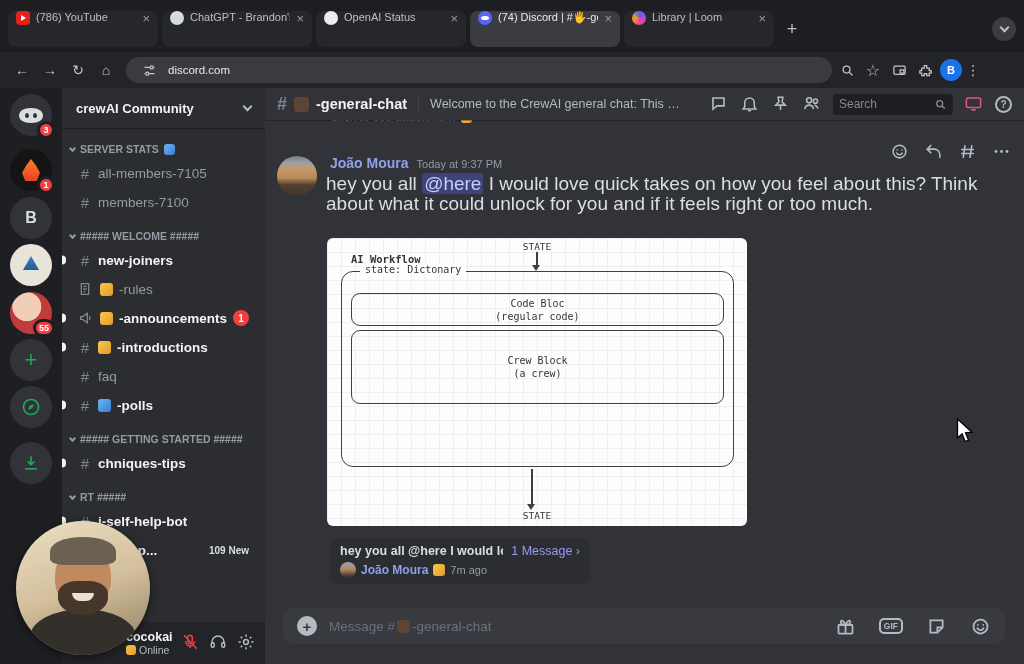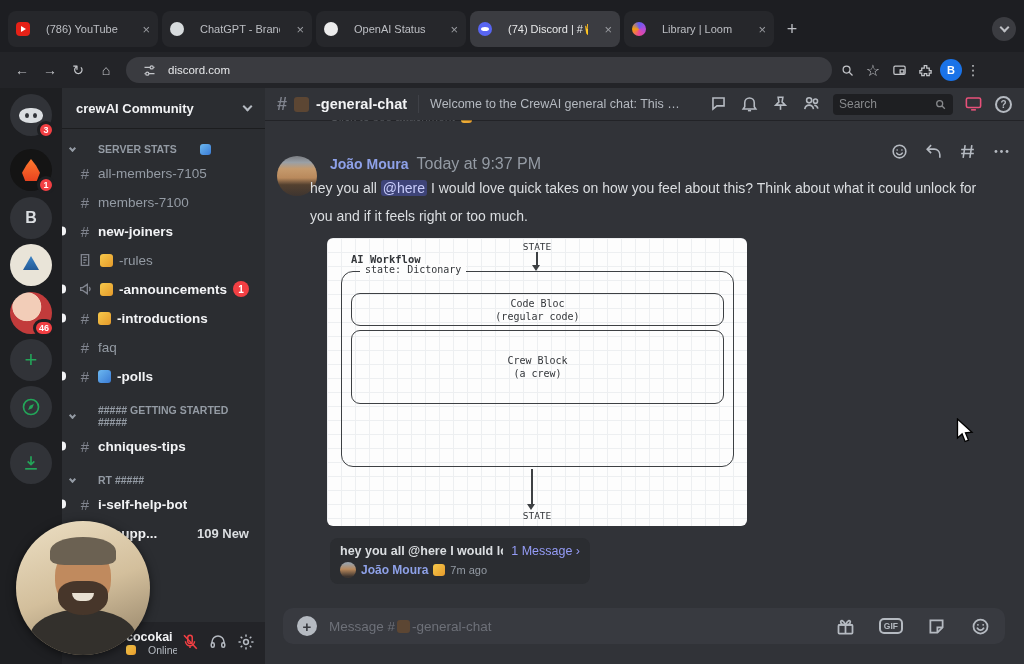--- a/index.html
+++ b/index.html
@@ -1,21 +1,21 @@
 <!DOCTYPE html>
 <html><head>
 <meta charset="utf-8">
 <style>
   *{margin:0;padding:0;box-sizing:border-box}
   html,body{background:#111;font-family:"Liberation Sans",sans-serif}
   .screen{position:relative;width:1024px;height:664px;overflow:hidden;background:#313338}
 
   
   .tabbar{position:absolute;left:0;top:0;width:1024px;height:52px;background:#1d1e22;display:flex;align-items:center;padding:10px 8px 4px;gap:4px}
-  .tab{width:150px;height:36px;border-radius:8px;background:#26272b;display:flex;align-items:center;gap:16px;padding:0 8px;color:#bdbfc4;font-size:11px;flex:none}
+  .tab{width:150px;height:36px;border-radius:8px;background:#26272b;display:flex;gap:6px;padding:0 8px;color:#bdbfc4;font-size:11px;flex:none}
   .tab.active{background:#3b3c41;color:#e8e9ea}
   .tab-title{flex:1;white-space:nowrap;overflow:hidden}
   .tab-close{color:#9a9ca1;font-size:13px;flex:none}
   .favicon{width:14px;height:14px;border-radius:50%;flex:none;position:relative}
   .fav-youtube{background:#e62117;border-radius:4px}
   .fav-youtube::after{content:"";position:absolute;left:5px;top:4px;border-left:5px solid #fff;border-top:3px solid transparent;border-bottom:3px solid transparent}
   .fav-chatgpt{background:#d7dbdd}
   .fav-openai{background:#ececec}
   .fav-discord{background:#5865f2}
   .fav-discord::after{content:"";position:absolute;left:3px;top:5px;width:8px;height:4px;border-radius:50%;background:#fff}
@@ -52,42 +52,42 @@
   .plus-glyph{font-size:22px;line-height:1;color:#23a559}
 
   
   .sidebar{position:absolute;left:62px;top:88px;width:203px;height:576px;background:#2b2d31;overflow:hidden}
   .sb-header{height:40px;display:flex;align-items:center;justify-content:space-between;padding:0 14px;box-shadow:0 1px 0 rgba(0,0,0,.35);color:#f2f3f5;font-weight:bold;font-size:13px}
   .sb-header .chev{border-color:#b5bac1}
   .browse{height:32px;margin:8px 8px 0;display:flex;align-items:center;gap:8px;padding:0 8px;color:#949ba4;font-size:13px;border-radius:4px}
   .browse svg{width:16px;height:16px}
   .new-pill{margin-left:auto;background:#5865f2;color:#fff;font-size:8.5px;font-weight:bold;border-radius:4px;padding:2px 4px;letter-spacing:.03em}
   .channel-list{position:relative;padding-top:2px}
-  .cat{display:flex;align-items:center;gap:23px;padding:13px 8px 3px 8px;color:#949ba4;font-size:10.5px;font-weight:bold}
+  .cat{display:flex;align-items:center;gap:5px;padding:13px 8px 3px 8px;color:#949ba4;font-size:10.5px;font-weight:bold}
   .cat .chev{width:5px;height:5px;border-color:#949ba4;margin-top:-2px}
   .cat-chip{width:11px;height:11px;border-radius:3px;background:linear-gradient(135deg,#6cb8f0,#3a7bd5)}
   .chan{position:relative;display:flex;align-items:center;gap:6px;height:28px;margin:1px 8px;padding:0 8px;border-radius:4px;color:#949ba4;font-size:13.5px}
   .chan.unread{color:#f2f3f5;font-weight:600}
   .hash{color:#80848e;font-size:15px;width:14px;text-align:center;font-weight:normal}
   .chan-ico{width:16px;height:16px;color:#80848e}
   .chan-ico svg{width:16px;height:16px}
   .emoji-chip{width:13px;height:13px;border-radius:3px;flex:none}
   .chip-gold{background:linear-gradient(135deg,#f7c94b,#e59a2b)}
   .chip-blue{background:linear-gradient(135deg,#6cb8f0,#3a7bd5)}
   .chip-dark{background:#5c4633}
   .chip-orange{background:linear-gradient(135deg,#f7b955,#e8833a)}
   .chan-label{white-space:nowrap;overflow:hidden;text-overflow:ellipsis}
   .red-badge{margin-left:auto;background:#f23f43;color:#fff;font-size:10px;font-weight:bold;border-radius:9px;min-width:16px;height:16px;display:flex;align-items:center;justify-content:center;padding:0 4px;flex:none}
-  .count-new{margin-left:auto;color:#dbdee1;font-size:13px;font-weight:bold;flex:none}
+  .count-new{margin-left:auto;color:#dbdee1;font-size:10px;font-weight:bold;flex:none}
   .unread-pill{position:absolute;left:-8px;top:50%;transform:translateY(-50%);width:4px;height:9px;background:#f2f3f5;border-radius:0 4px 4px 0}
 
   .userbar{position:absolute;left:62px;top:622px;width:203px;height:42px;background:#232428;display:flex;align-items:center;padding:0 8px 0 64px;gap:4px;z-index:30}
   .user-meta{line-height:1.15;overflow:hidden}
   .user-name{color:#f2f3f5;font-size:12.5px;font-weight:bold;white-space:nowrap}
-  .user-status{color:#b5bac1;font-size:10.5px;display:flex;align-items:center;gap:12px}
+  .user-status{color:#b5bac1;font-size:10.5px;display:flex;align-items:center;gap:3px}
   .ub-icons{margin-left:auto;display:flex;gap:8px;align-items:center}
   .ub-ico{width:20px;height:20px;color:#b5bac1}
   .ub-ico svg{width:18px;height:18px}
   .ub-ico.muted{color:#f23f43}
 
   
   .chat-header{position:absolute;left:265px;top:88px;width:759px;height:32px;background:#313338;box-shadow:0 1px 0 rgba(0,0,0,.3);display:flex;align-items:center;padding:0 12px;gap:7px;z-index:10}
   .ch-hash{color:#80848e;font-size:18px;font-weight:bold}
   .ch-emoji{width:15px;height:15px;border-radius:3px}
   .ch-name{color:#f2f3f5;font-size:14.5px;font-weight:bold;white-space:nowrap}
@@ -103,22 +103,22 @@
 
   .partial-row{position:absolute;left:330px;top:110px;color:#72767d;font-size:12px;display:flex;gap:6px;align-items:center;z-index:1}
 
   .hoverbar{position:absolute;left:890px;top:142px;display:flex;gap:15px;color:#b5bac1;z-index:6}
   .hv-ico{width:19px;height:19px}
   .hv-ico svg{width:19px;height:19px}
 
   .msg-avatar{position:absolute;left:277px;top:156px;width:40px;height:40px;border-radius:50%;background:linear-gradient(180deg,#7a7d82 0%,#9aa0a6 16%,#c59a6d 32%,#b9895c 55%,#53402f 72%,#3e3530 100%)}
   .msg-head{position:absolute;left:330px;top:155px;display:flex;align-items:baseline;gap:8px}
   .msg-author{color:#8ea1e8;font-size:14px;font-weight:600}
-  .msg-time{color:#949ba4;font-size:16px}
-  .msg-text{position:absolute;left:310px;top:174px;width:690px;color:#dbdee1;font-size:14px;line-height:28px}
+  .msg-time{color:#949ba4;font-size:11px}
+  .msg-text{position:absolute;left:326px;top:174px;width:690px;color:#dbdee1;font-size:19px;line-height:20px}
   .mention{background:rgba(88,101,242,.35);color:#c9cdfb;border-radius:3px;padding:0 2px;font-weight:500}
   .inline-emoji{display:inline-block;width:15px;height:15px;border-radius:3px;vertical-align:-2px;margin-left:3px}
 
   
   .attachment{position:absolute;left:327px;top:238px;width:420px;height:288px;border-radius:6px;background:#fdfdfd;background-image:linear-gradient(#edeff1 1px,transparent 1px),linear-gradient(90deg,#edeff1 1px,transparent 1px);background-size:14px 14px;overflow:hidden;font-family:"DejaVu Sans Mono",monospace;color:#33363a;z-index:2}
   .dg-title{position:absolute;left:24px;top:15px;font-size:10.5px;font-weight:bold}
   .dg-state-top{position:absolute;left:0;right:0;top:3px;text-align:center;font-size:9.5px}
   .dg-arrow{position:absolute;width:1.6px;background:#3d4043}
   .dg-ah{position:absolute;width:0;height:0;border-left:4px solid transparent;border-right:4px solid transparent;border-top:6px solid #3d4043}
   .dg-outer{position:absolute;left:14px;top:33px;width:393px;height:196px;border:1.6px solid #3d4043;border-radius:12px}
@@ -243,21 +243,21 @@
       <span class="flame"></span>
       <span class="rail-badge">1</span>
     </div>
     <div class="rail-item bsrv" style="top:109px">
       <span>B</span>
     </div>
     <div class="rail-item boat" style="top:156px">
       <span class="sail"></span>
     </div>
     <div class="rail-item kevin" style="top:204px">
-      <span class="rail-badge">46</span>
+      <span class="rail-badge">55</span>
     </div>
     <div class="rail-item greenbtn" style="top:251px">
       <span class="plus-glyph">+</span>
     </div>
     <div class="rail-item greenbtn" style="top:298px">
       <svg viewBox="0 0 24 24" fill="none" stroke="currentColor" stroke-width="2">
           <circle cx="12" cy="12" r="9"></circle>
           <path d="M15.5 8.5l-2 5-5 2 2-5z" fill="currentColor" stroke="none"></path>
         </svg>
     </div>
@@ -280,20 +280,24 @@
           <span class="cat-label">SERVER STATS</span>
           <span class="cat-chip"></span>
         </div>
         <div class="chan">
           <span class="hash">#</span>
           <span class="chan-label">all-members-7105</span>
         </div>
         <div class="chan">
           <span class="hash">#</span>
           <span class="chan-label">members-7100</span>
+        </div>
+        <div class="cat">
+          <span class="chev"></span>
+          <span class="cat-label">##### WELCOME #####</span>
         </div>
         <div class="chan unread">
           <span class="unread-pill"></span>
           <span class="hash">#</span>
           <span class="chan-label">new-joiners</span>
         </div>
         <div class="chan">
           <span class="chan-ico"><svg viewBox="0 0 24 24" fill="none" stroke="currentColor" stroke-width="2">
               <path d="M5 4h11v16H5z"></path>
               <path d="M8 8h5M8 12h5M8 16h3"></path>

